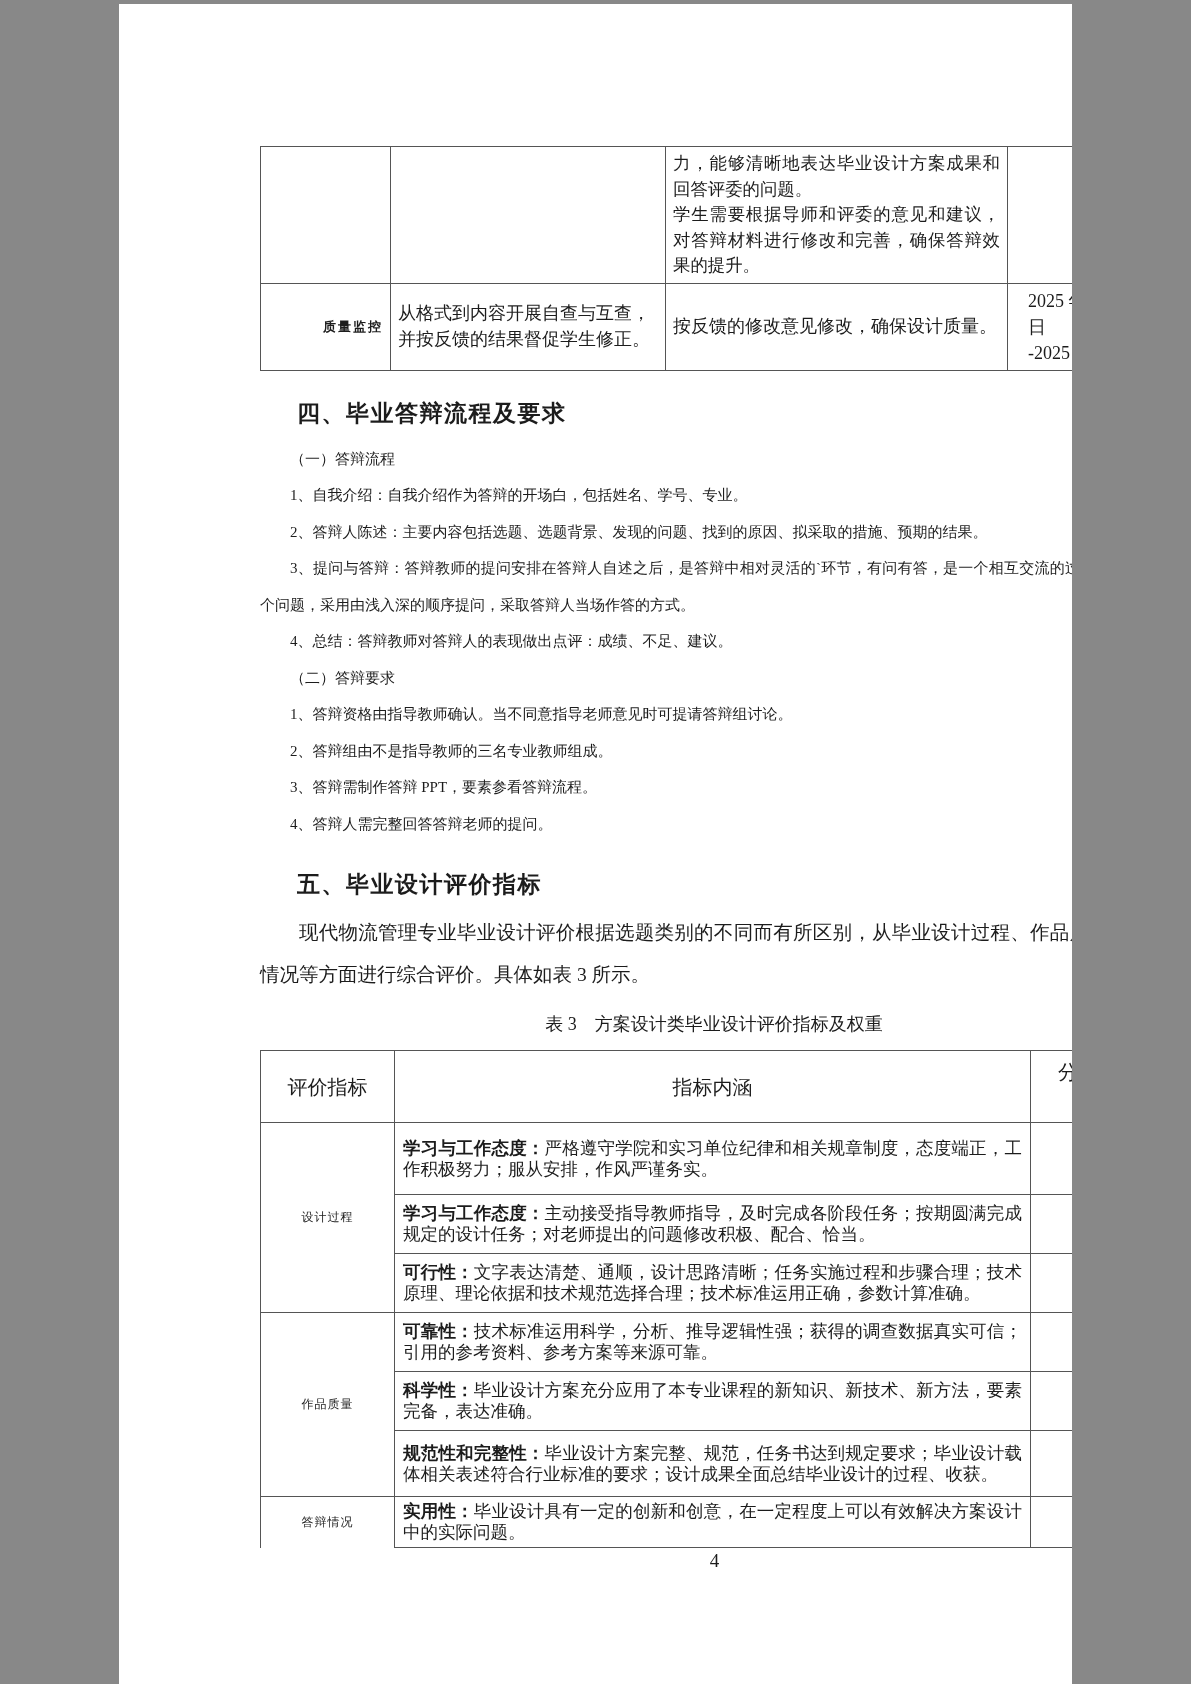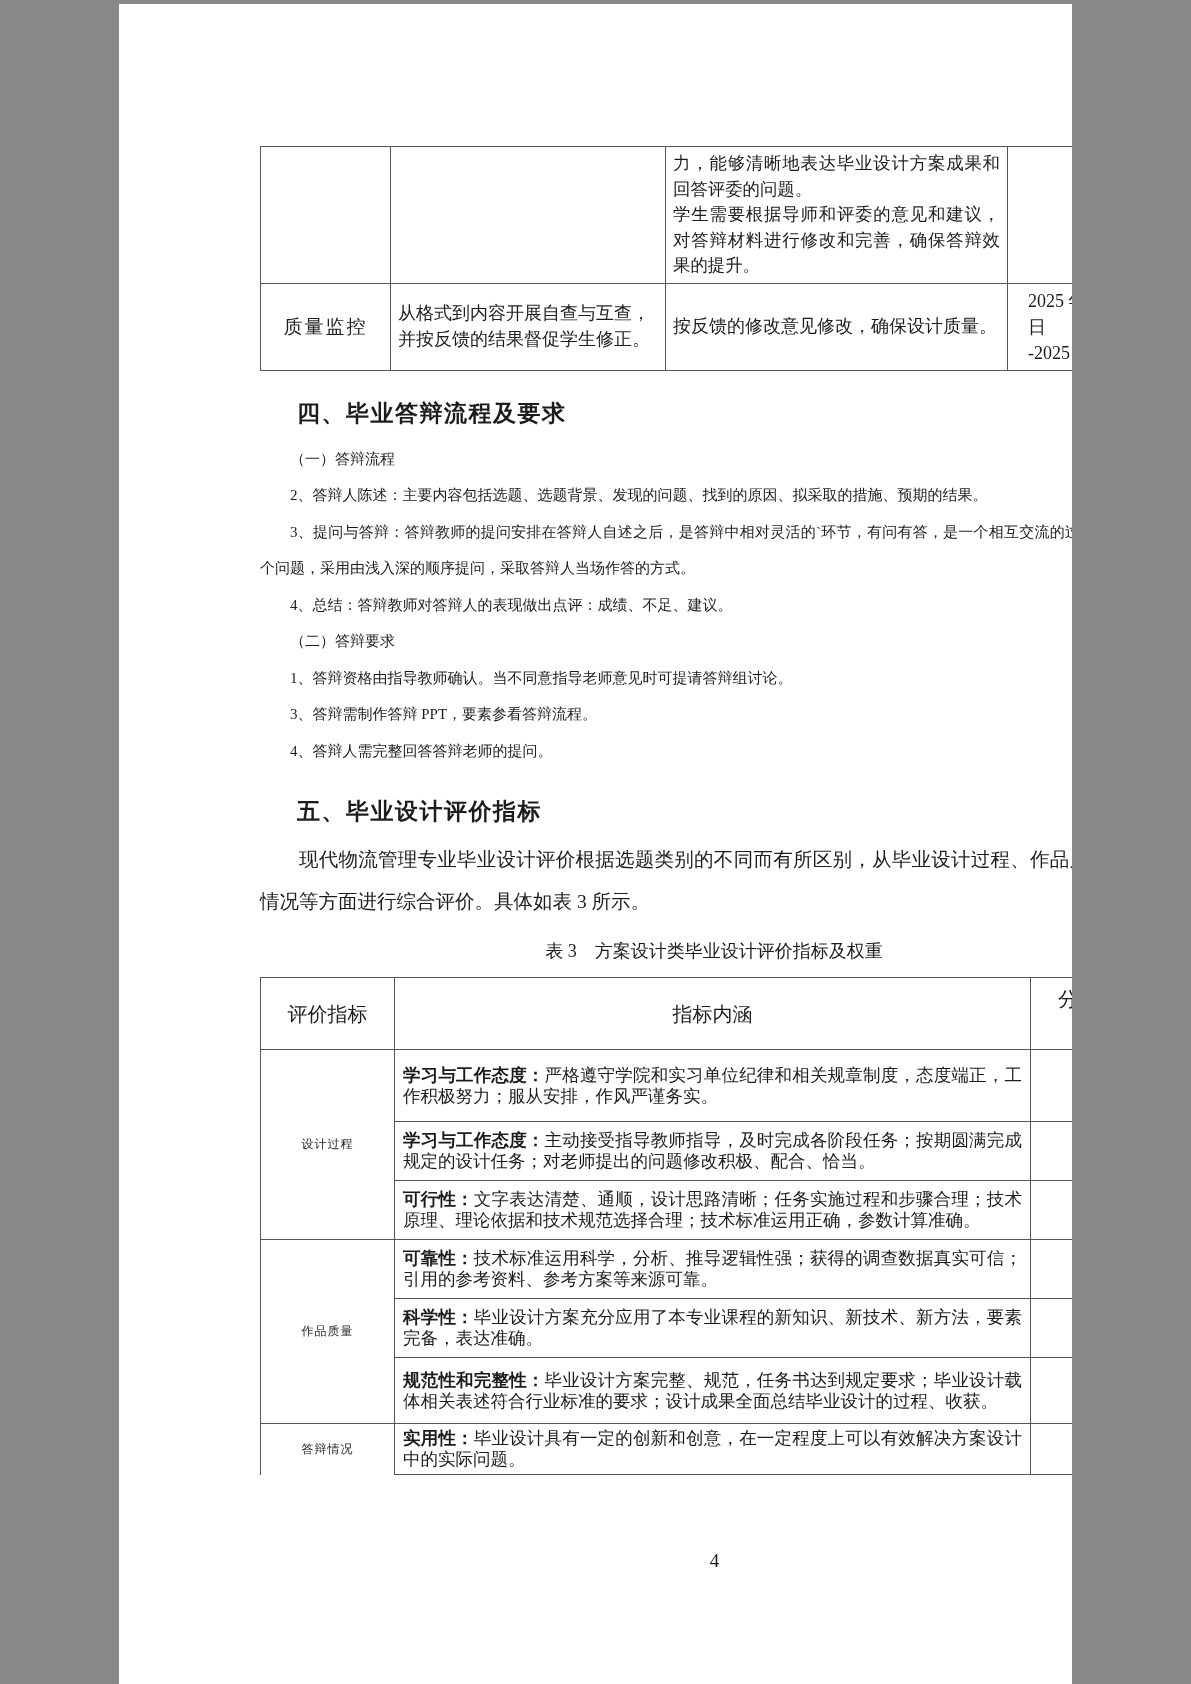--- a/index.html
+++ b/index.html
@@ -17,21 +17,21 @@
   table { border-collapse:collapse; table-layout:fixed; }
   td, th { border:1.5px solid #555; overflow:hidden; }
 
   
   .t1 { width:907px; }
   .t1 td { padding:4px 7px; font-size:18px; line-height:25.5px; vertical-align:middle; }
   .t1 .rA { height:127px; }
   .t1 .rA td { vertical-align:top; }
   .t1 .rB { height:59px; }
   .t1 .c3 { font-size:17.4px; line-height:25.5px; text-align:justify; }
-  .t1 .stage { text-align:center; font-size:19px; letter-spacing:2px; }
+  .t1 .stage { text-align:right; font-size:13px; letter-spacing:2px;font-weight:bold; }
   .t1 .dates { font-size:18px; line-height:26px; padding-left:20px; padding-right:2px; }
 
   
   .h-sec {
     font-family:"Liberation Sans", sans-serif;
     font-weight:700; font-size:23px;
     letter-spacing:1.5px;
     margin:27px 0 12px 0; padding-left:37px;
   }
   .para { font-size:15px; line-height:36.5px; margin:0; text-indent:2em; text-align:justify; }
@@ -81,25 +81,27 @@
         <td class="dates">
               <div>2025 年 5 月 29 日</div>
               <div>-2025 年 6 月 5 日</div>
             </td>
       </tr>
     </tbody>
       </table>
 
     <div class="h-sec">四、毕业答辩流程及要求</div>
     <p class="para">（一）答辩流程</p>
+    <p class="para">1、自我介绍：自我介绍作为答辩的开场白，包括姓名、学号、专业。</p>
     <p class="para">2、答辩人陈述：主要内容包括选题、选题背景、发现的问题、找到的原因、拟采取的措施、预期的结果。</p>
     <p class="para">3、提问与答辩：答辩教师的提问安排在答辩人自述之后，是答辩中相对灵活的`环节，有问有答，是一个相互交流的过程。一般为 3 个问题，采用由浅入深的顺序提问，采取答辩人当场作答的方式。</p>
     <p class="para">4、总结：答辩教师对答辩人的表现做出点评：成绩、不足、建议。</p>
     <p class="para">（二）答辩要求</p>
     <p class="para">1、答辩资格由指导教师确认。当不同意指导老师意见时可提请答辩组讨论。</p>
+    <p class="para">2、答辩组由不是指导教师的三名专业教师组成。</p>
     <p class="para">3、答辩需制作答辩 PPT，要素参看答辩流程。</p>
     <p class="para">4、答辩人需完整回答答辩老师的提问。</p>
 
     <div class="h-sec">五、毕业设计评价指标</div>
     <p class="intro">现代物流管理专业毕业设计评价根据选题类别的不同而有所区别，从毕业设计过程、作品质量、答辩情况等方面进行综合评价。具体如表 3 所示。</p>
     <div class="caption">表 3　方案设计类毕业设计评价指标及权重</div>
 
     <table class="t3">
       <colgroup>
         <col style="width:134px">

